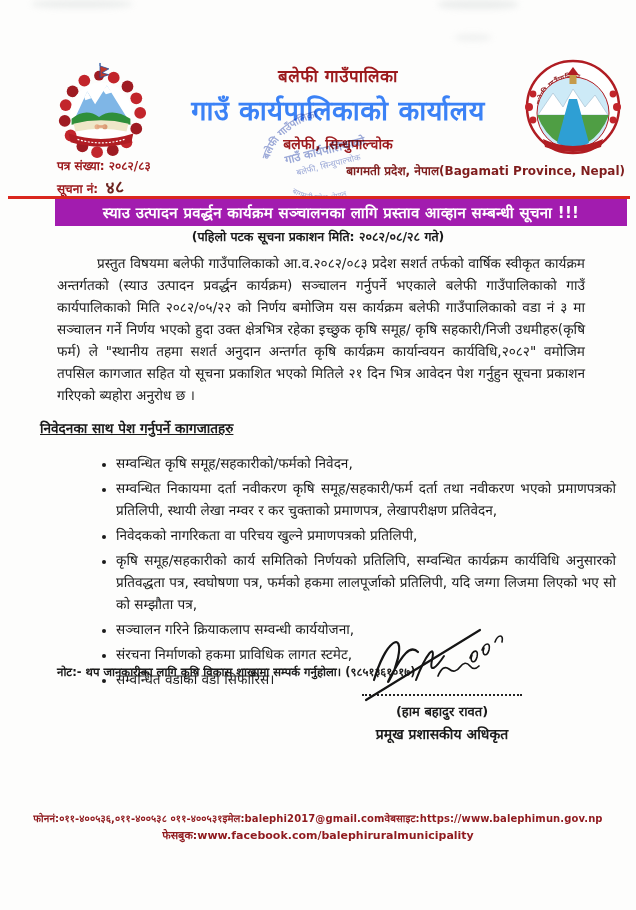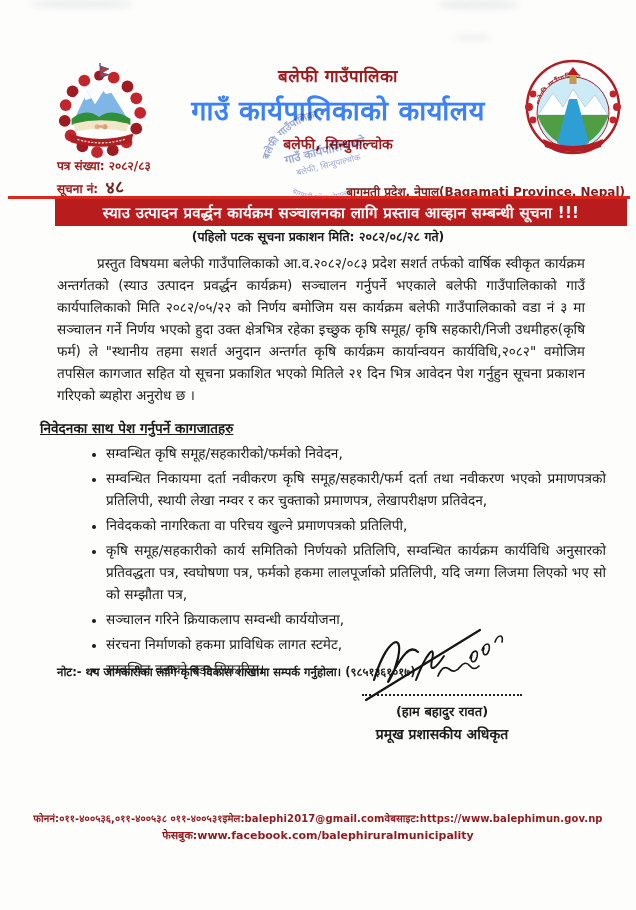--- a/index.html
+++ b/index.html
@@ -18,43 +18,43 @@
   .logo-left{position:absolute;left:52px;top:62px;width:98px;height:98px;}
   .logo-right{position:absolute;left:523px;top:57px;width:100px;height:100px;}
   .head-center{position:absolute;left:153px;top:64px;width:370px;text-align:center;z-index:2;}
   .org-name{font-size:17px;font-weight:bold;color:#9c1a1d;letter-spacing:.5px;}
   .office-title{font-size:27px;font-weight:bold;color:#3b82f6;margin-top:4px;letter-spacing:.5px;}
   .office-address{font-size:14px;font-weight:bold;color:#9c1a1d;margin-top:6px;}
 
   .stamp{position:absolute;left:238px;top:92px;width:176px;height:126px;opacity:.5;z-index:3;mix-blend-mode:multiply;pointer-events:none;}
 
   
-  .meta-row{position:absolute;left:57px;top:156px;width:570px;display:flex;justify-content:space-between;align-items:flex-end;z-index:2;}
+  .meta-row{position:absolute;left:57px;top:156px;width:570px;display:flex;justify-content:space-between;align-items:flex-start;z-index:2;}
   .meta-left{font-size:12px;font-weight:bold;color:#9c1a1d;line-height:21px;}
   .hand-no{display:inline-block;font-size:17px;font-weight:bold;color:#6e2420;transform:rotate(-6deg);font-family:"DejaVu Serif",serif;margin-left:4px;}
   .meta-right{font-size:12px;font-weight:bold;color:#7f1d1d;padding-right:2px;margin-top:6px;}
 
   .red-rule{position:absolute;left:8px;top:196px;width:622px;height:3px;background:#da271e;z-index:4;}
   .title-bar{
     position:absolute;left:55px;top:199px;width:568px;z-index:5;
-    background:#b91c1c;color:#fff;font-size:15px;font-weight:bold;
+    background:#a21caf;color:#fff;font-size:15px;font-weight:bold;
     text-align:center;padding:3px 2px 4px 2px;letter-spacing:.3px;
   }
   .subtitle{position:absolute;left:0;top:228px;width:636px;text-align:center;font-size:12.5px;font-weight:bold;}
 
   .body-para{
     position:absolute;left:57px;top:252px;width:528px;
     font-size:13.6px;line-height:22px;text-align:justify;text-indent:40px;margin:0;
   }
   .docs-heading{
     position:absolute;left:40px;top:418px;
     font-size:13.6px;font-weight:bold;text-decoration:underline;
   }
   .docs-list{
-    position:absolute;left:88px;top:440px;width:500px;margin:2px;padding:0 0 0 16px;
+    position:absolute;left:88px;top:440px;width:500px;margin:12px;padding:0 0 0 16px;
     font-size:13.6px;line-height:22px;
   }
   .docs-list li{margin-bottom:3px;text-align:justify;}
   .docs-list li::marker{font-size:12px;}
 
   .note-sign{position:absolute;left:0;top:618px;width:560px;height:160px;}
   .note-text{position:absolute;left:57px;top:46px;width:360px;font-size:11.5px;font-weight:bold;line-height:17px;}
   .sign-block{position:absolute;right:18px;top:0;width:200px;text-align:center;}
   .sign-svg{width:180px;height:86px;display:block;margin:0 auto -12px auto;}
   .dotted{width:160px;margin:0 auto;border-bottom:2px dotted #222;height:2px;}

